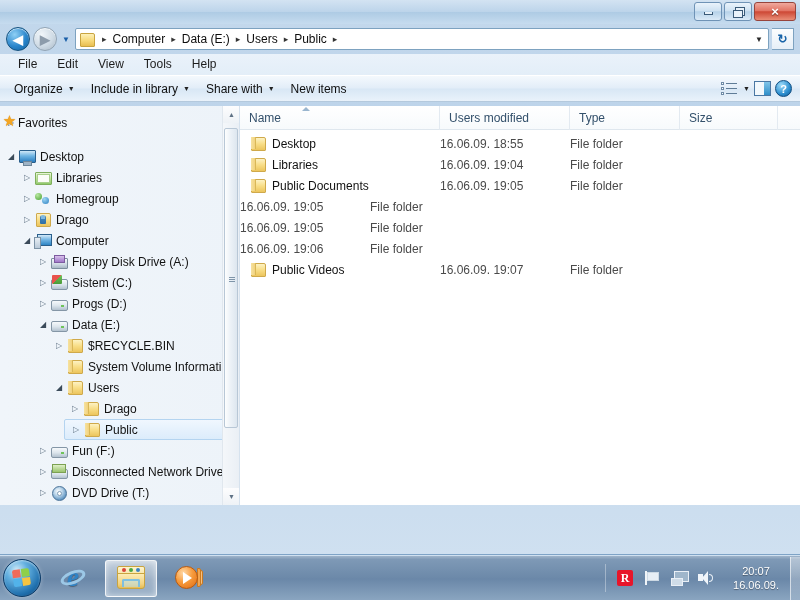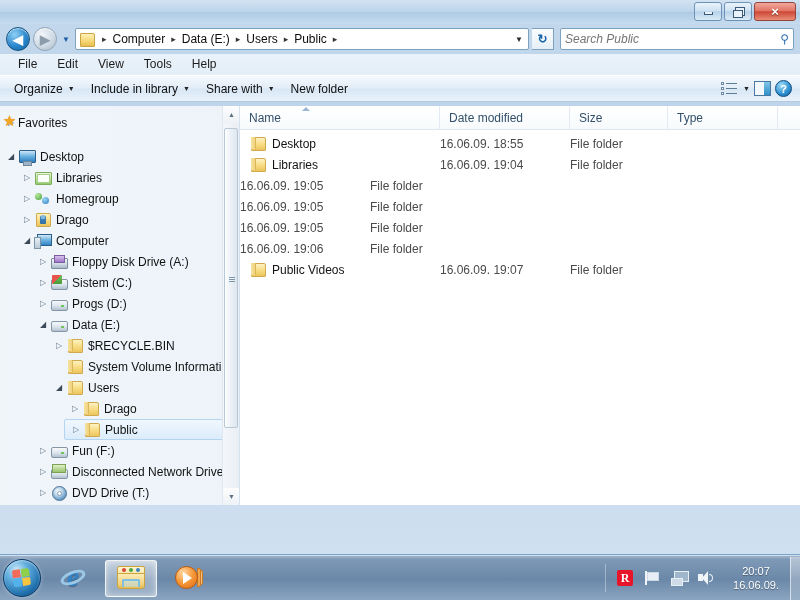--- a/index.html
+++ b/index.html
@@ -581,24 +581,20 @@
         <span class="crumb">Public</span>
         <span class="crumb-sep">▸</span>
       </div>
       <span id="crumb-dropdown">▼</span>
     </div>
 
     <div id="refresh-btn">
       <span>↻</span>
     </div>
 
-    <div id="search-box">
-      <input id="search-input" type="text" placeholder="Search Public" style="">
-      <span id="search-icon">⚲</span>
-    </div>
   </div>
 
   <div id="menubar">
     <span class="menu-item">File</span>
     <span class="menu-item">Edit</span>
     <span class="menu-item">View</span>
     <span class="menu-item">Tools</span>
     <span class="menu-item">Help</span>
   </div>
 
@@ -609,21 +605,21 @@
     </div>
     <div class="tb-item">
       <span>Include in library</span>
       <span class="tb-caret">▼</span>
     </div>
     <div class="tb-item">
       <span>Share with</span>
       <span class="tb-caret">▼</span>
     </div>
     <div class="tb-item">
-      <span>New folder</span>
+      <span>New items</span>
     </div>
 
     <div id="toolbar-right">
       <div id="view-icon">
         <span class="vdot" style="top:1px"></span>
           <span class="vline" style="top:2px"></span>
         <span class="vdot" style="top:6px"></span>
           <span class="vline" style="top:7px"></span>
         <span class="vdot" style="top:11px"></span>
           <span class="vline" style="top:12px"></span>
@@ -740,23 +736,23 @@
         <div id="sb-thumb"></div>
         <div class="sb-arrow down">
           <span>▼</span>
         </div>
       </div>
     </div>
 
     <div id="list-pane">
       <div id="column-header">
         <div class="col name">Name</div>
-        <div class="col date">Date modified</div>
+        <div class="col date">Users modified</div>
+        <div class="col type">Type</div>
         <div class="col size">Size</div>
-        <div class="col type">Type</div>
         <div id="sort-indicator"></div>
       </div>
       <div id="file-rows">
           <div class="file-row">
             <div class="fr-name">
               <span class="fr-icon"></span>
               <span>Desktop</span>
             </div>
             <div class="fr-date">16.06.09. 18:55</div>
             <div class="fr-type">File folder</div>
@@ -765,20 +761,24 @@
           <div class="file-row">
             <div class="fr-name">
               <span class="fr-icon"></span>
               <span>Libraries</span>
             </div>
             <div class="fr-date">16.06.09. 19:04</div>
             <div class="fr-type">File folder</div>
             <div class="fr-size"></div>
           </div>
           <div class="file-row">
+            <div class="fr-name">
+              <span class="fr-icon"></span>
+              <span>Public Documents</span>
+            </div>
             <div class="fr-date">16.06.09. 19:05</div>
             <div class="fr-type">File folder</div>
             <div class="fr-size"></div>
           </div>
           <div class="file-row">
             <div class="fr-date">16.06.09. 19:05</div>
             <div class="fr-type">File folder</div>
             <div class="fr-size"></div>
           </div>
           <div class="file-row">

